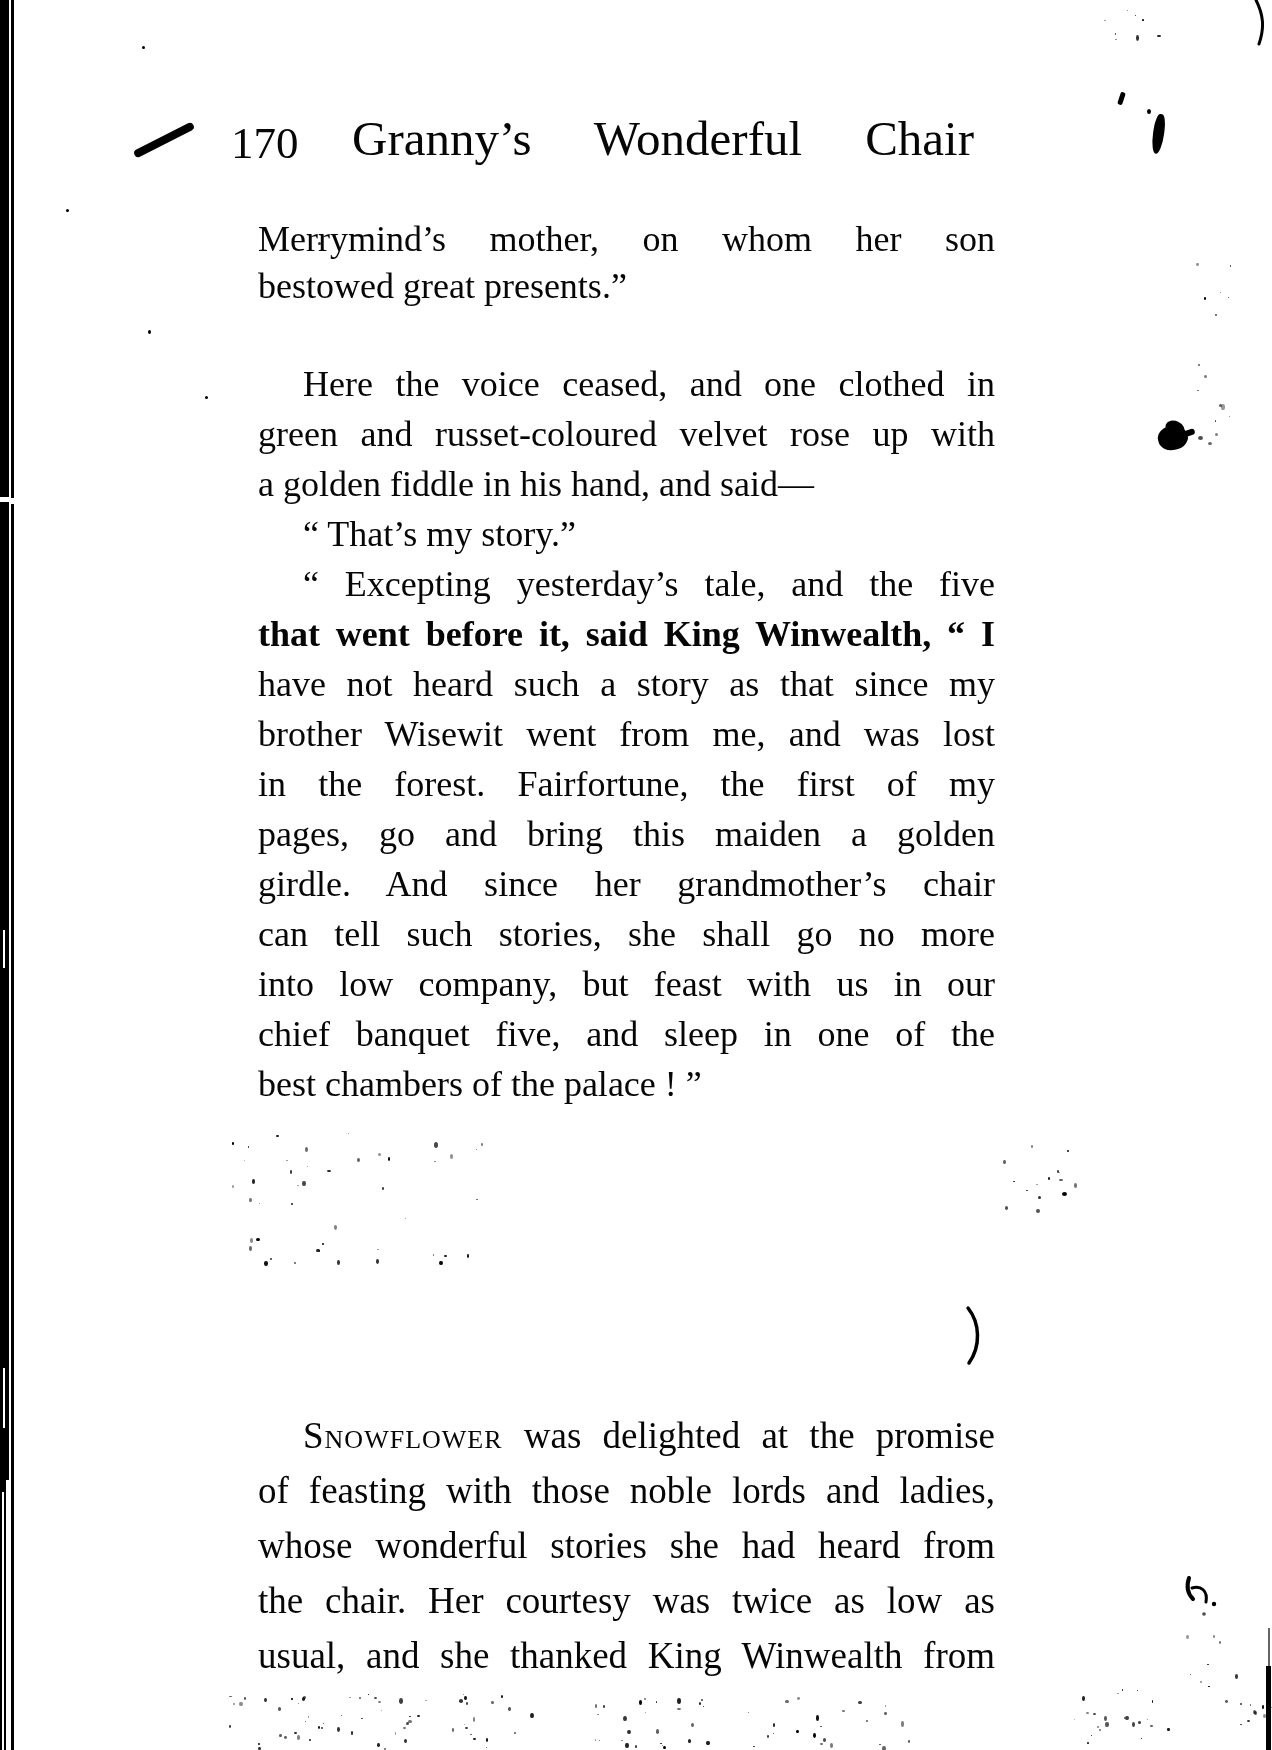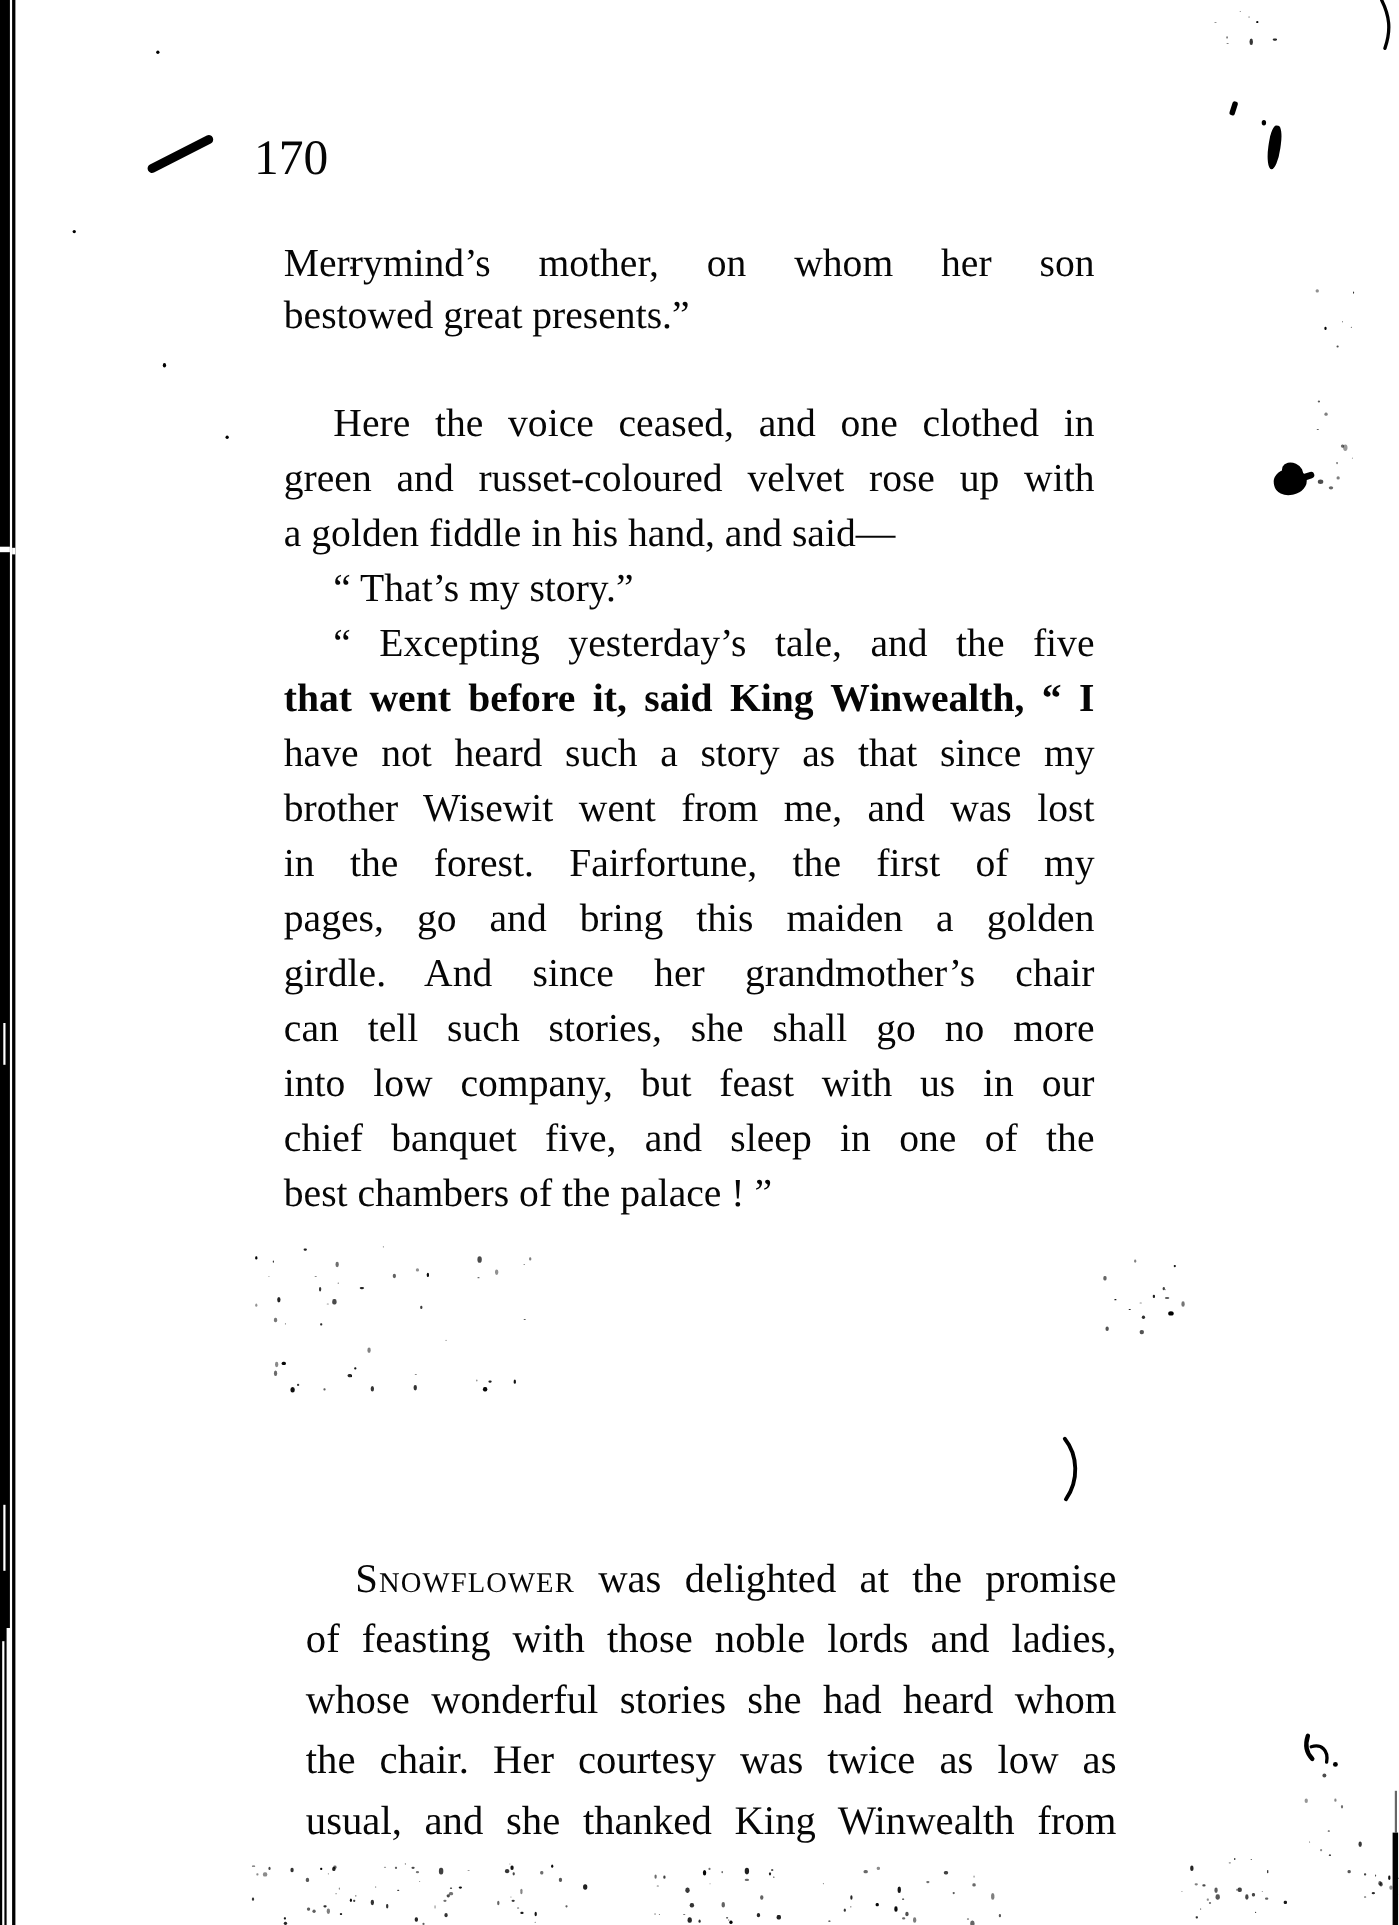--- a/index.html
+++ b/index.html
@@ -4,21 +4,21 @@
 <style>
   html,body{margin:0;padding:0;background:#e8e8e8;}
   .page{position:relative;width:1272px;height:1750px;background:#ffffff;overflow:hidden;
         font-family:"Liberation Serif", serif;color:#060606;}
   
   .ln{position:absolute;left:258px;width:737px;height:50px;line-height:50px;font-size:36px;
       text-align:justify;}
   .ln.j{text-align-last:justify;}
   .ln.nj{text-align-last:left;}
   .ln.ind{text-indent:45px;}
-  .ln.big{font-size:37px;height:55px;line-height:55px;margin-left:20px;}
+  .ln.big{font-size:37px;height:55px;line-height:55px;}
   .lead{font-variant:small-caps;letter-spacing:1px;}
   
   .pagenum{position:absolute;left:231px;top:114px;font-size:45px;height:58px;line-height:58px;}
   .booktitle{position:absolute;left:352px;top:108px;width:622px;height:62px;line-height:62px;
              font-size:49px;text-align:justify;text-align-last:justify;}
   
   .chapter{position:absolute;left:258px;top:1238px;width:737px;font-size:50px;
            letter-spacing:7px;word-spacing:18px;text-align:center;}
   .subtitle{position:absolute;left:258px;top:1362px;width:737px;font-size:40px;
             font-variant:small-caps;letter-spacing:5px;word-spacing:8px;text-align:center;}
@@ -74,20 +74,21 @@
     <circle cx="22" cy="40" r="1.8" fill="#000" opacity=".7"></circle>
   </svg>
 
   <div class="art" style="left:142px;top:46px;width:3px;height:3px;border-radius:50%;"></div>
   <div class="art" style="left:66px;top:209px;width:3px;height:3px;border-radius:50%;"></div>
   <div class="art" style="left:148px;top:330px;width:3px;height:4px;border-radius:50%;"></div>
   <div class="art" style="left:205px;top:396px;width:3px;height:3px;border-radius:50%;"></div>
   <div class="art" style="left:318px;top:242px;width:3px;height:3px;border-radius:50%;opacity:.8;"></div>
 
   <div class="pagenum">170</div>
+  <div class="booktitle">Granny’s Wonderful Chair</div>
 
   <div>
       <div class="ln j" style="top: 214px;">Merrymind’s mother, on whom her son</div>
       <div class="ln nj" style="top: 261px;">bestowed great presents.”</div>
       <div class="ln j ind" style="top: 359px;">Here the voice ceased, and one clothed in</div>
       <div class="ln j" style="top: 409px;">green and russet-coloured velvet rose up with</div>
       <div class="ln nj" style="top: 459px;">a golden fiddle in his hand, and said—</div>
       <div class="ln nj ind" style="top: 509px;">“ That’s my story.”</div>
       <div class="ln j ind" style="top: 559px;">“ Excepting yesterday’s tale, and the five</div>
       <div class="ln j" style="top: 609px; font-weight: bold;">that went before it, said King Winwealth, “ I</div>
@@ -95,21 +96,21 @@
       <div class="ln j" style="top: 709px;">brother Wisewit went from me, and was lost</div>
       <div class="ln j" style="top: 759px;">in the forest.  Fairfortune, the first of my</div>
       <div class="ln j" style="top: 809px;">pages, go and bring this maiden a golden</div>
       <div class="ln j" style="top: 859px;">girdle.  And since her grandmother’s chair</div>
       <div class="ln j" style="top: 909px;">can tell such stories, she shall go no more</div>
       <div class="ln j" style="top: 959px;">into low company, but feast with us in our</div>
       <div class="ln j" style="top: 1009px;">chief banquet five, and sleep in one of the</div>
       <div class="ln nj" style="top: 1059px;">best chambers of the palace ! ”</div>
       <div class="ln j ind big" style="top: 1408px;"><span class="lead">Snowflower</span> was delighted at the promise</div>
       <div class="ln j big" style="top: 1463px;">of feasting with those noble lords and ladies,</div>
-      <div class="ln j big" style="top: 1518px;">whose wonderful stories she had heard whom</div>
+      <div class="ln j big" style="top: 1518px;">whose wonderful stories she had heard from</div>
       <div class="ln j big" style="top: 1573px;">the chair.   Her courtesy was twice as low as</div>
       <div class="ln j big" style="top: 1628px;">usual, and she thanked King Winwealth from</div>
     </div>
 
 
   <div id="noise">
       <div class="art" style="left: 377.2px; top: 1743.3px; width: 2.7px; height: 3.6px; border-radius: 50%; opacity: 0.85;"></div>
       <div class="art" style="left: 377.6px; top: 1701.4px; width: 3.1px; height: 2px; border-radius: 50%; opacity: 0.54;"></div>
       <div class="art" style="left: 514.1px; top: 1732.1px; width: 1.9px; height: 2.4px; border-radius: 50%; opacity: 0.62;"></div>
       <div class="art" style="left: 258px; top: 1742.5px; width: 1.8px; height: 2.6px; border-radius: 50%; opacity: 0.9;"></div>

